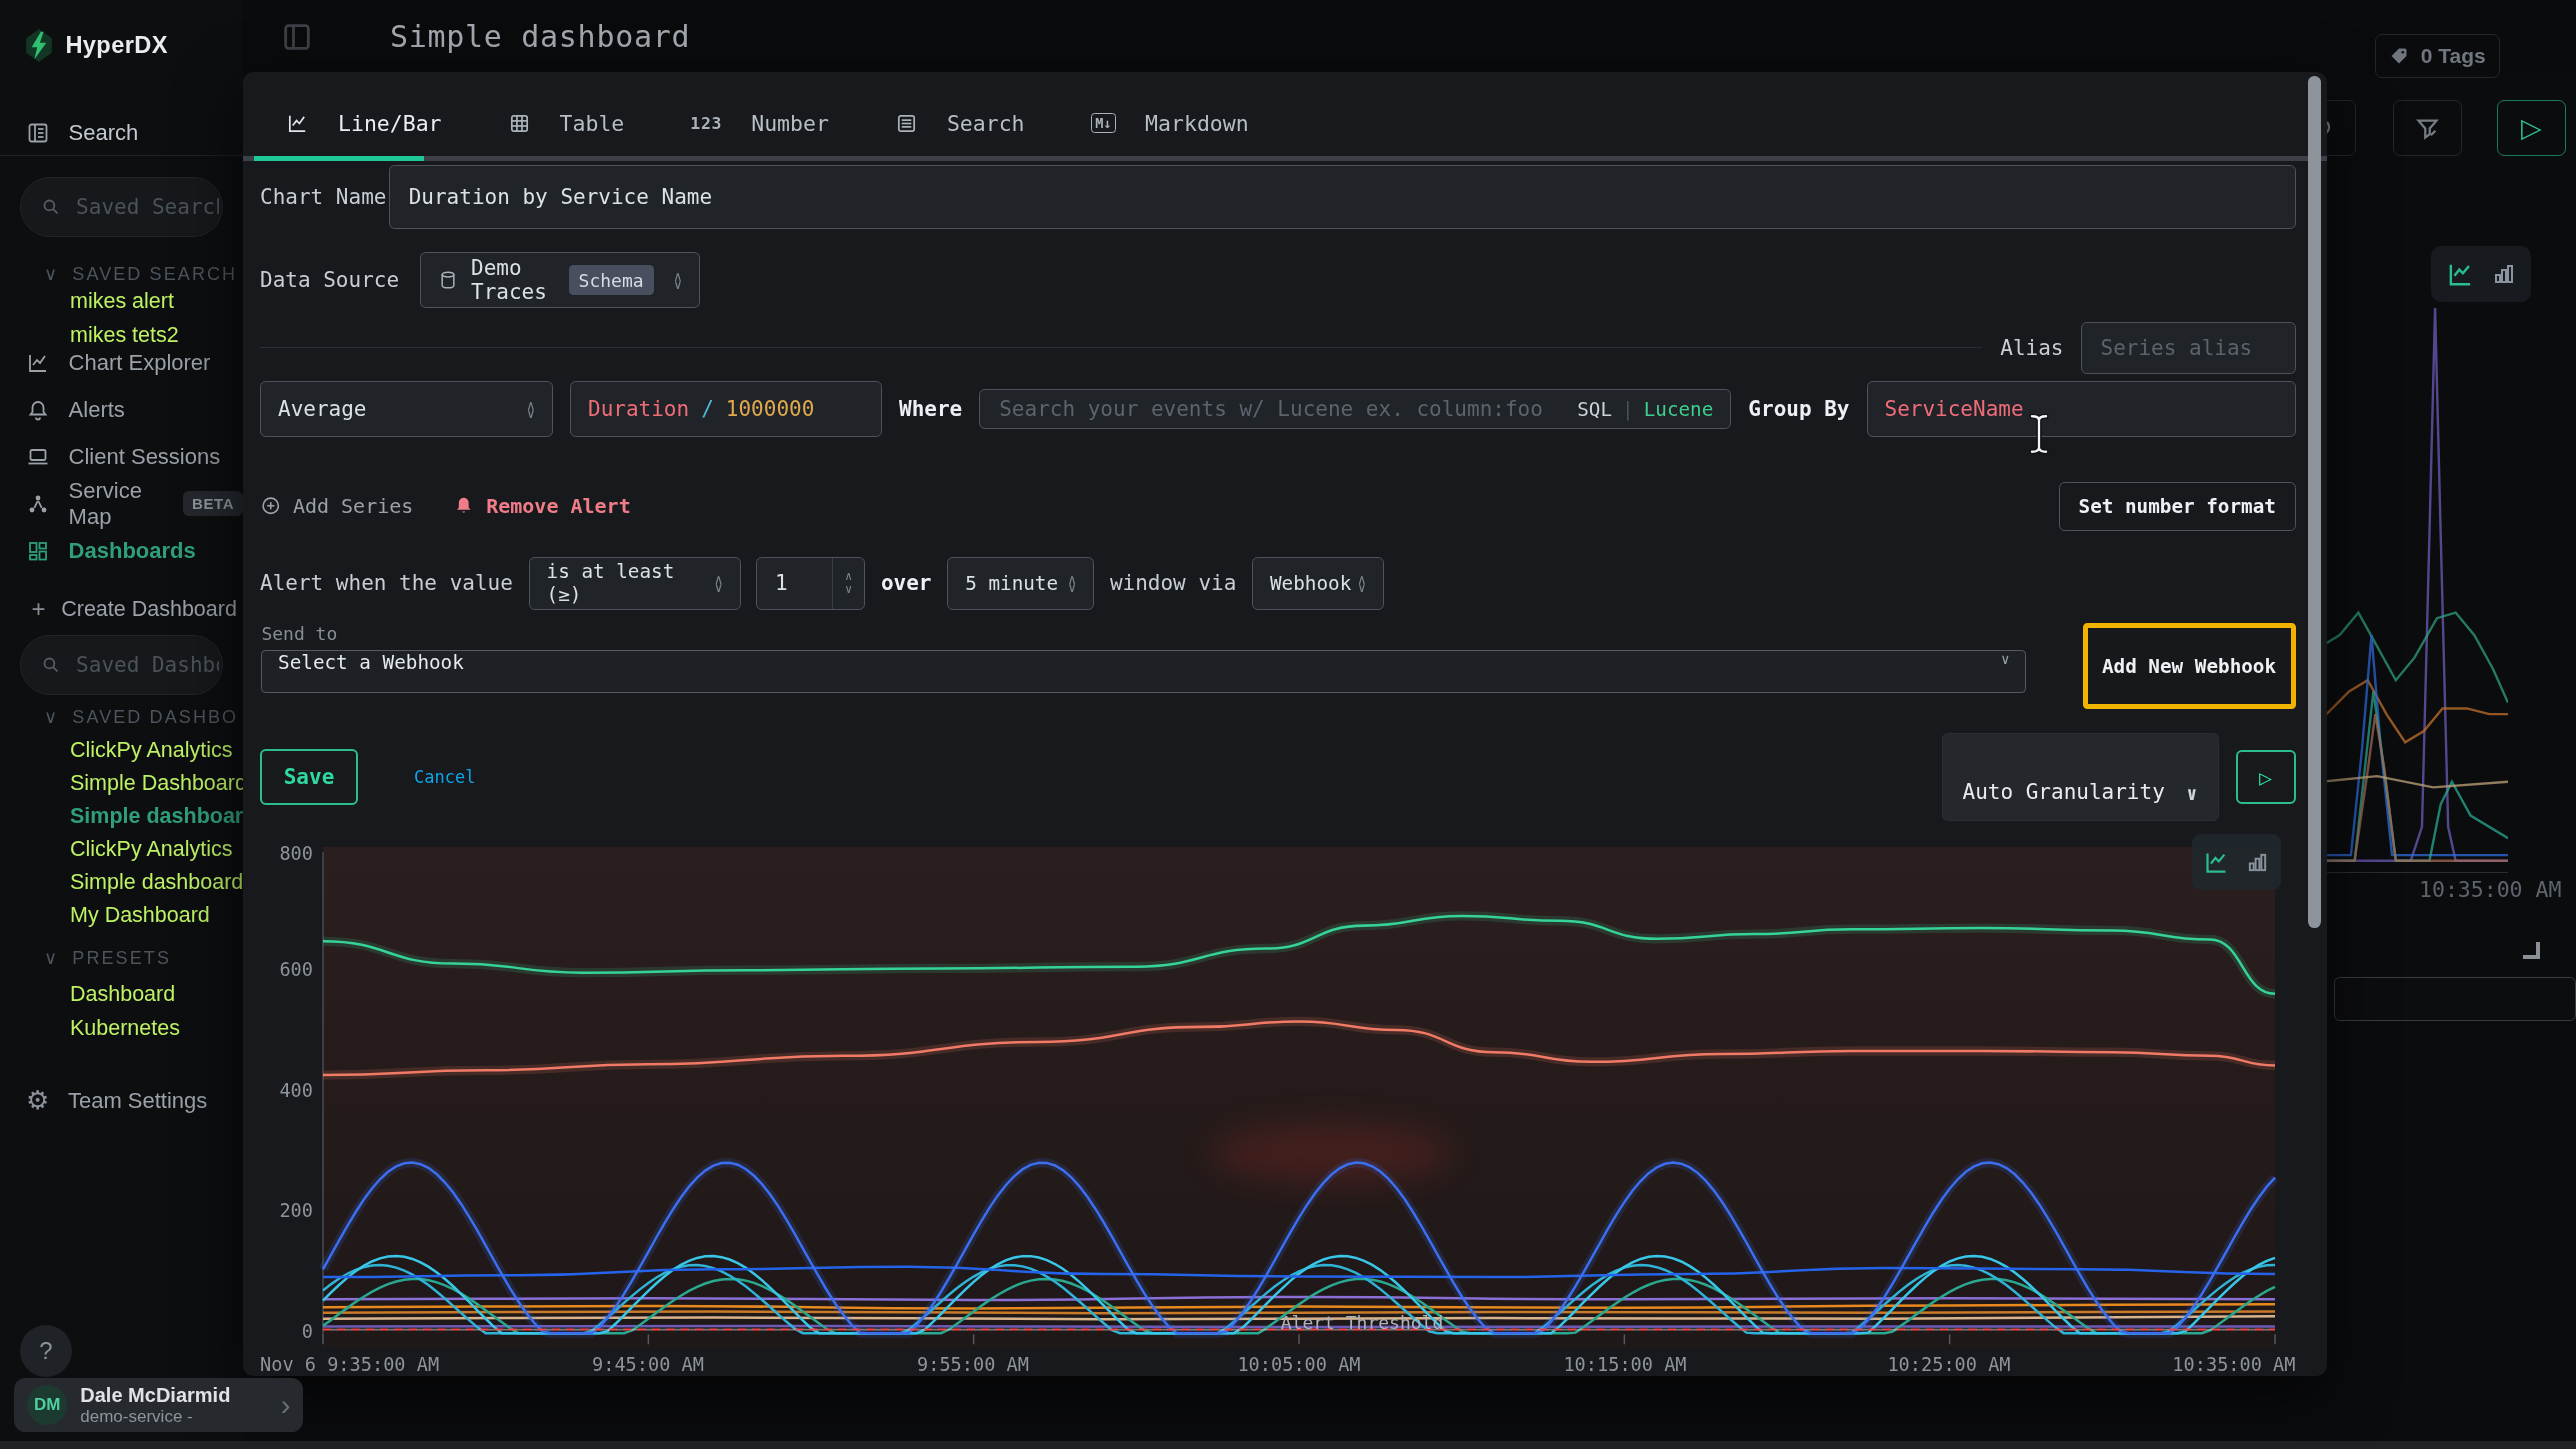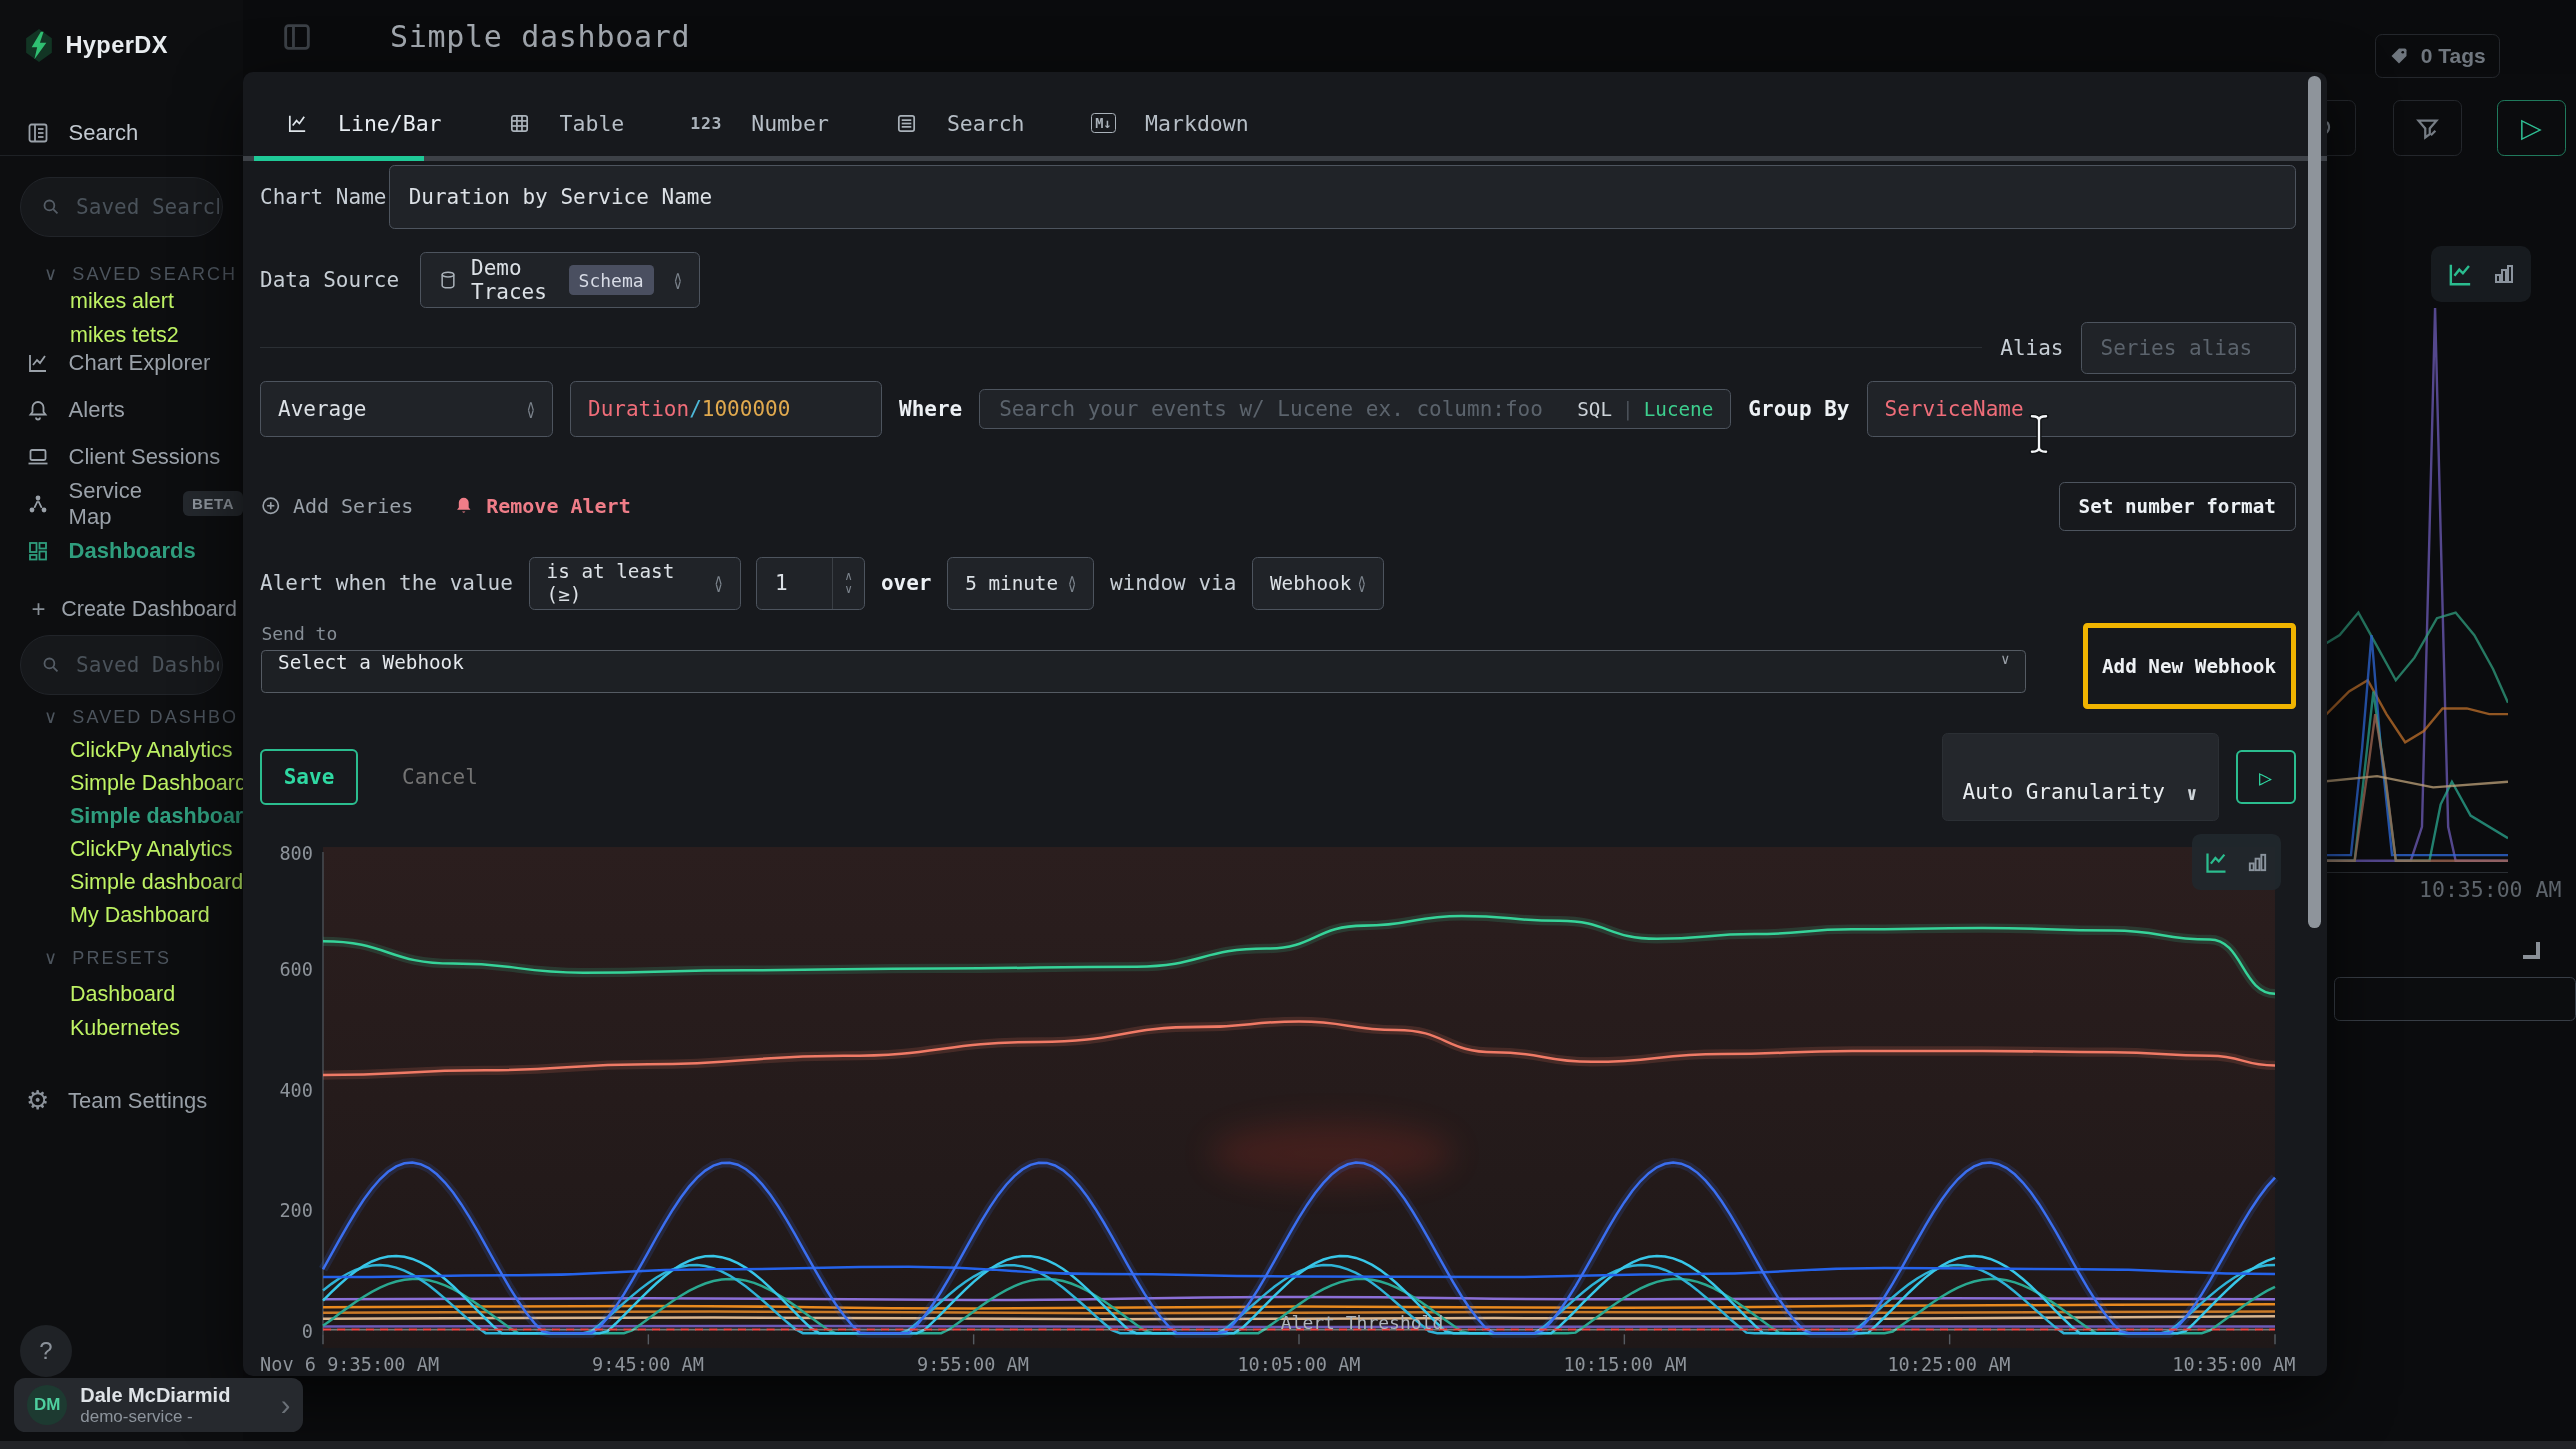--- a/index.html
+++ b/index.html
@@ -70,21 +70,21 @@
   .m-source{top:180px;height:56px;}
   .m-source .lb{width:140px;margin-right:20px;}
   .src-sel{width:280px;height:56px;gap:13px;cursor:pointer;}
   .schema{background:#4a4f60;color:#d7dbe5;border-radius:4.3px;font-size:18px;padding:4.3px 10px;margin-left:auto;}
   .m-alias{top:249px;height:53px;}
   .hline{flex:1;height:1.4px;background:#2b2f34;margin-right:18.6px;}
   .m-alias .inp{width:215px;height:52px;margin-left:17px;}
   .m-agg{top:309px;height:56px;gap:17px;}
   .sel{cursor:pointer;}
   .w-avg{width:293px;height:56px;}
-  .w-field{width:312px;height:56px;gap:0;}
+  .w-field{width:312px;height:56px;gap:12px;}
   .w-search{flex:1;height:40px;}
   .w-group{width:429px;height:56px;}
   .sqlluc{margin-left:auto;display:flex;gap:10px;font-size:19.3px;align-items:center;}
   .sql{color:#ccd2d8;} .pipe{color:#4a5058;} .lucene{color:#3dcf8e;cursor:pointer;}
   .tok-a{color:#ef6d79;} .tok-b{color:#4db8d8;} .tok-c{color:#e0a94e;}
   .m-actions{top:409px;height:50px;}
   .act{display:flex;align-items:center;gap:11.4px;font-size:20px;color:#9aa1a9;cursor:pointer;}
   .act.red{color:#ef7d88;font-weight:bold;margin-left:40px;}
   .snf{margin-left:auto;border:1.4px solid #4d545e;border-radius:5.7px;height:47px;padding:0 18.6px;display:flex;align-items:center;font-size:19.3px;font-weight:bold;color:#edf1f5;cursor:pointer;}
   .m-alert{top:484px;height:54px;gap:15.7px;}
@@ -94,21 +94,21 @@
   .spin{margin-left:auto;height:100%;width:31.5px;border-left:1.4px solid #3a3f45;display:flex;flex-direction:column;align-items:center;justify-content:center;font-size:12px;color:#7b838c;line-height:1.1;cursor:pointer;}
   .w-win{width:147px;height:53px;font-size:19.3px;}
   .w-hook{width:132px;height:53px;font-size:19.3px;}
   .m-send{top:551px;height:89px;}
   .sendlb{position:absolute;left:1.4px;top:0;font-size:18px;color:#868e96;}
   .hook-sel{position:absolute;left:1.4px;top:27px;width:1765px;height:43px;border:1.4px solid #555b63;border-radius:4.3px;background:#1d2024;display:flex;padding:0 15.7px;box-sizing:border-box;font-size:19.3px;color:#e6eaee;cursor:pointer;}
   .hook-sel .cv{margin-left:auto;color:#9aa0a8;font-size:14.3px;}
   .addhook{position:absolute;right:0;top:0;width:213px;height:86px;border:5px solid #f0b400;border-radius:4.3px;background:#16181c;display:flex;align-items:center;justify-content:center;font-size:19.3px;font-weight:bold;color:#eef1f4;box-sizing:border-box;cursor:pointer;}
   .m-footer{top:677px;height:56px;}
   .savebtn{width:94px;height:52px;border:2.1px solid #2bbd8f;border-radius:5.7px;color:#2fd8a2;font-weight:bold;font-size:21px;display:flex;align-items:center;justify-content:center;cursor:pointer;}
-  .cancel{margin-left:44px;font-size:21px;color:#737373;cursor:pointer;}
+  .cancel{margin-left:56px;font-size:17px;color:#0ea5e9;cursor:pointer;}
   .gran{margin-left:auto;background:#24272c;border:1.4px solid #2b2f34;border-radius:5.7px;height:54px;padding:16px 20px;display:flex;align-items:flex-end;gap:21.5px;font-size:21px;color:#e8ecef;cursor:pointer;}
   .gran .cv{font-size:18.6px;font-weight:bold;color:#cfd5da;}
   .runbtn{margin-left:17px;width:60px;height:54px;border:2.1px solid #2bbd8f;border-radius:5.7px;color:#2fd8a2;font-size:21.5px;display:flex;align-items:center;justify-content:center;box-sizing:border-box;cursor:pointer;}
   
   .m-chart{top:775px;height:530px;}
   .plotwrap{position:absolute;left:63px;top:0;width:1952px;height:501px;}
   .ylab{position:absolute;left:0;width:53px;text-align:right;font-size:18.6px;color:#8d939a;font-family:"DejaVu Sans Mono",monospace;}
   .xlab{position:absolute;top:507px;font-size:18.6px;color:#8d939a;white-space:nowrap;font-family:"DejaVu Sans Mono",monospace;}
   .xc{transform:translateX(-50%);}
   .thr{position:absolute;left:1039px;top:465px;transform:translateX(-50%);font-size:18px;color:#aeb4ba;z-index:2;font-family:"DejaVu Sans Mono",monospace;}

